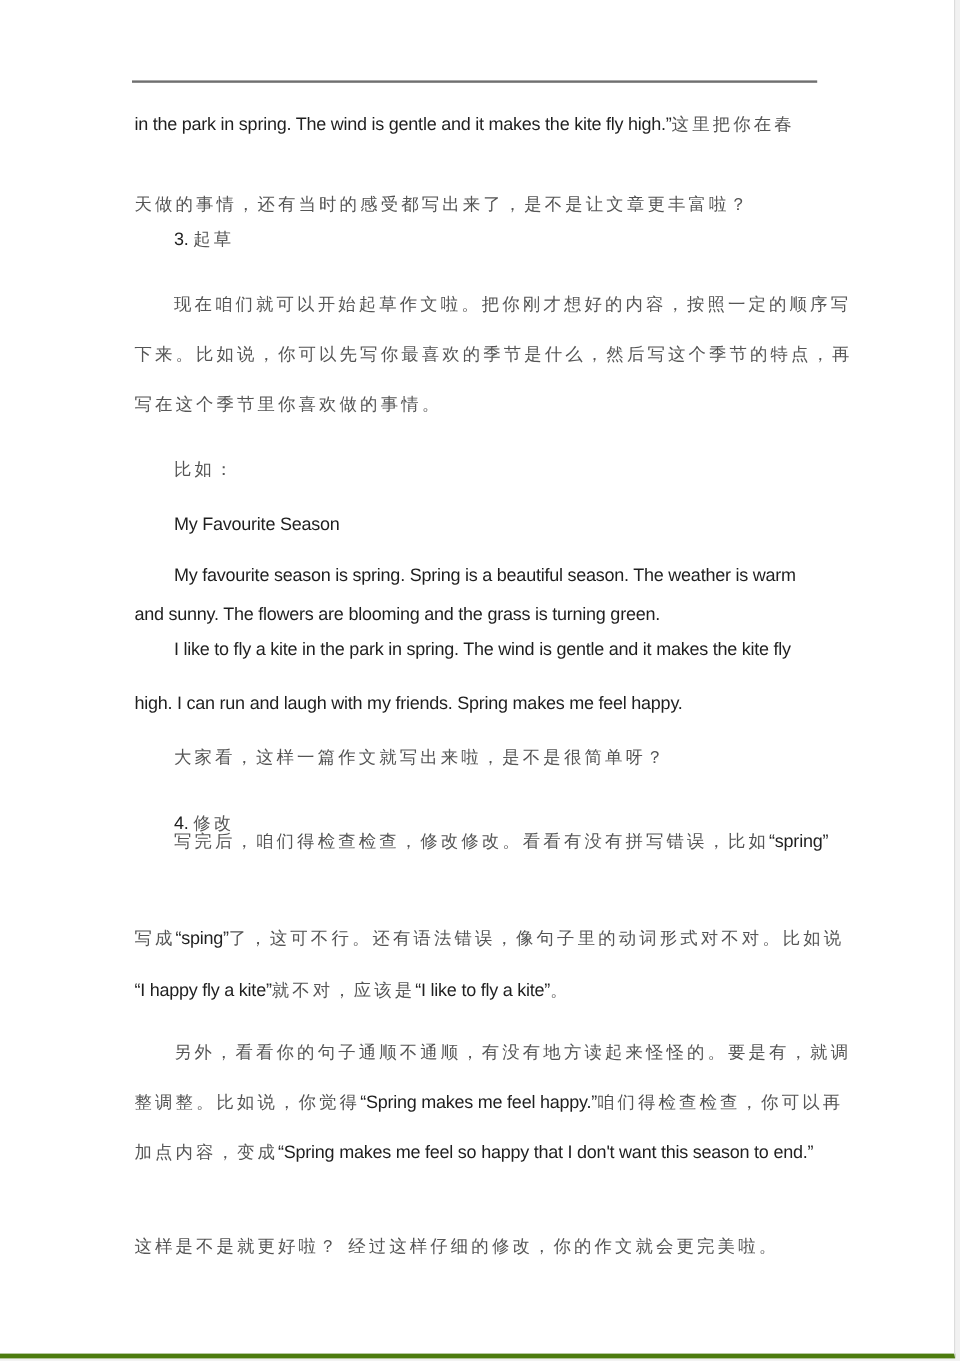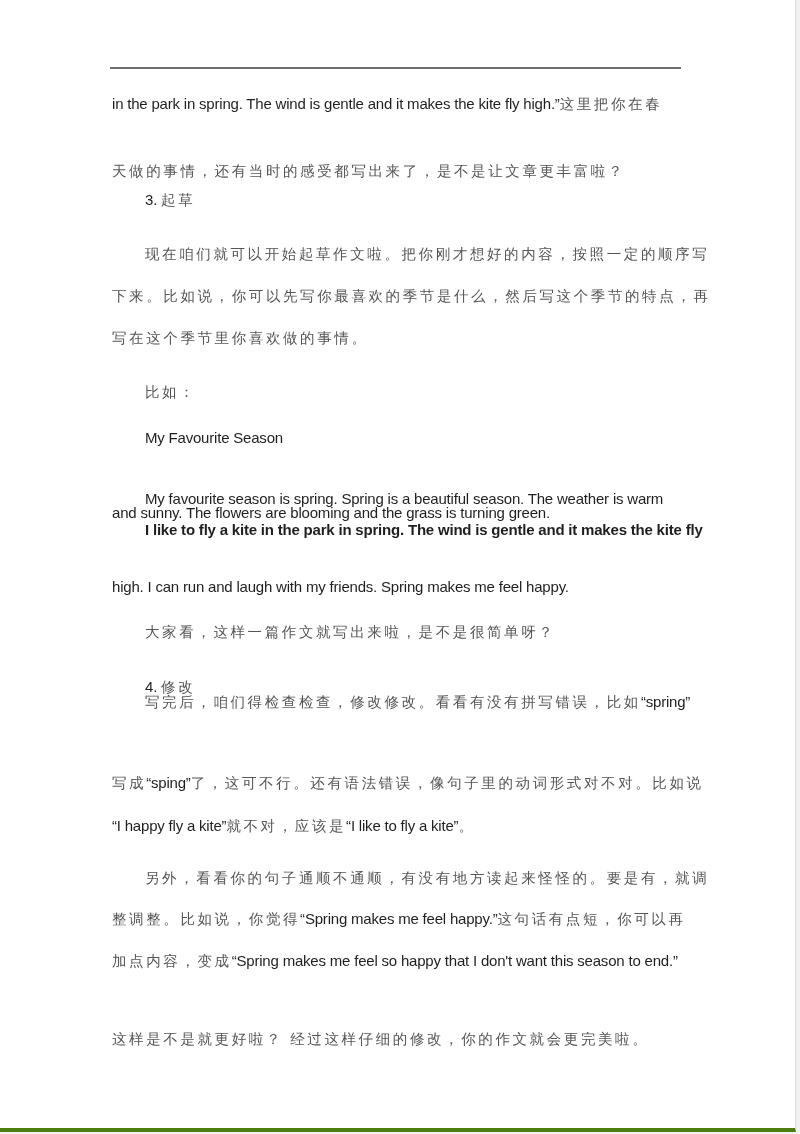--- a/index.html
+++ b/index.html
@@ -35,27 +35,27 @@
   <div class="header-rule"></div>
   <div id="lines">
       <div class="line" style="top: 94px;"><span class="en">in the park in spring. The wind is gentle and it makes the kite fly high.”</span><span class="cn">这里把你在春</span></div>
       <div class="line" style="top: 133px; margin-top: 28px;"><span class="cn">天做的事情，还有当时的感受都写出来了，是不是让文章更丰富啦？</span></div>
       <div class="line indent" style="top: 190px;"><span class="en">3. </span><span class="cn">起草</span></div>
       <div class="line indent" style="top: 244px;"><span class="cn">现在咱们就可以开始起草作文啦。把你刚才想好的内容，按照一定的顺序写</span></div>
       <div class="line" style="top: 286px;"><span class="cn">下来。比如说，你可以先写你最喜欢的季节是什么，然后写这个季节的特点，再</span></div>
       <div class="line" style="top: 328px;"><span class="cn">写在这个季节里你喜欢做的事情。</span></div>
       <div class="line indent" style="top: 382px;"><span class="cn">比如：</span></div>
       <div class="line indent" style="top: 428px;"><span class="en">My Favourite Season</span></div>
-      <div class="line indent" style="top: 489px;"><span class="en">My favourite season is spring. Spring is a beautiful season. The weather is warm</span></div>
+      <div class="line indent" style="top: 470px;"><span class="en">My favourite season is spring. Spring is a beautiful season. The weather is warm</span></div>
       <div class="line" style="top: 503px;"><span class="en">and sunny. The flowers are blooming and the grass is turning green.</span></div>
-      <div class="line indent" style="top: 520px; font-weight: bold;"><span class="en">I like to fly a kite in the park in spring. The wind is gentle and it makes the kite fly</span></div>
+      <div class="line indent" style="top: 532px;"><span class="en">I like to fly a kite in the park in spring. The wind is gentle and it makes the kite fly</span></div>
       <div class="line" style="top: 577px;"><span class="en">high. I can run and laugh with my friends. Spring makes me feel happy.</span></div>
       <div class="line indent" style="top: 622px;"><span class="cn">大家看，这样一篇作文就写出来啦，是不是很简单呀？</span></div>
       <div class="line indent" style="top: 677px;"><span class="en">4. </span><span class="cn">修改</span></div>
       <div class="line indent" style="top: 692px;"><span class="cn">写完后，咱们得检查检查，修改修改。看看有没有拼写错误，比如</span><span class="en">“spring”</span></div>
       <div class="line" style="top: 773px;"><span class="cn">写成</span><span class="en">“sping”</span><span class="cn">了，这可不行。还有语法错误，像句子里的动词形式对不对。比如说</span></div>
       <div class="line" style="top: 816px;"><span class="en">“I happy fly a kite”</span><span class="cn">就不对，应该是</span><span class="en">“I like to fly a kite”</span><span class="cn">。</span></div>
       <div class="line indent" style="top: 868px;"><span class="cn">另外，看看你的句子通顺不通顺，有没有地方读起来怪怪的。要是有，就调</span></div>
-      <div class="line" style="top: 909px;"><span class="cn">整调整。比如说，你觉得</span><span class="en">“Spring makes me feel happy.”</span><span class="cn">这句话有点短，你可以再</span></div>
+      <div class="line" style="top: 909px;"><span class="cn">整调整。比如说，你觉得</span><span class="en">“Spring makes me feel happy.”</span><span class="cn">咱们得检查检查，你可以再</span></div>
       <div class="line" style="top: 951px;"><span class="cn">加点内容，变成</span><span class="en">“Spring makes me feel so happy that I don't want this season to end.”</span></div>
       <div class="line" style="top: 992px; margin-top: 37px;"><span class="cn">这样是不是就更好啦？ 经过这样仔细的修改，你的作文就会更完美啦。</span></div>
     </div>
 </div>
 
 </body></html>

